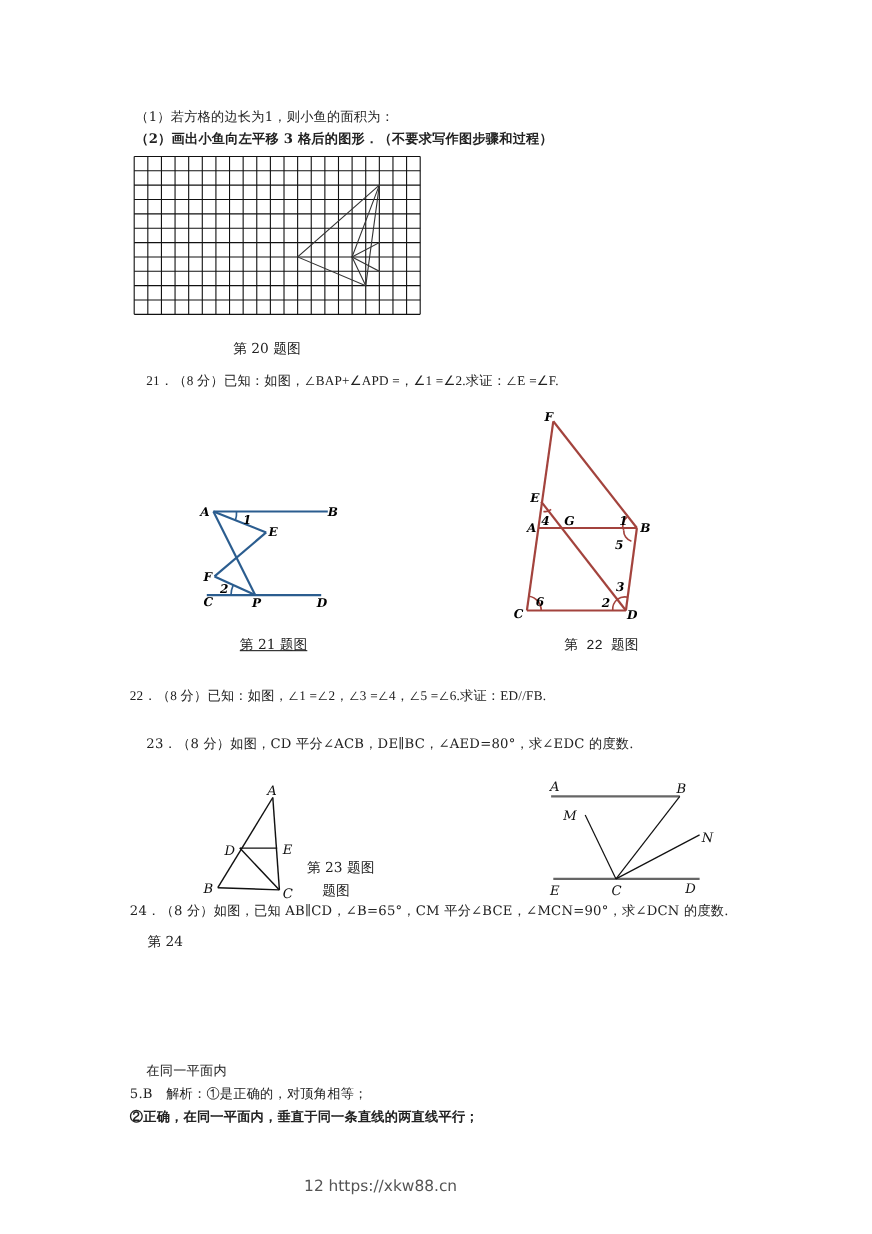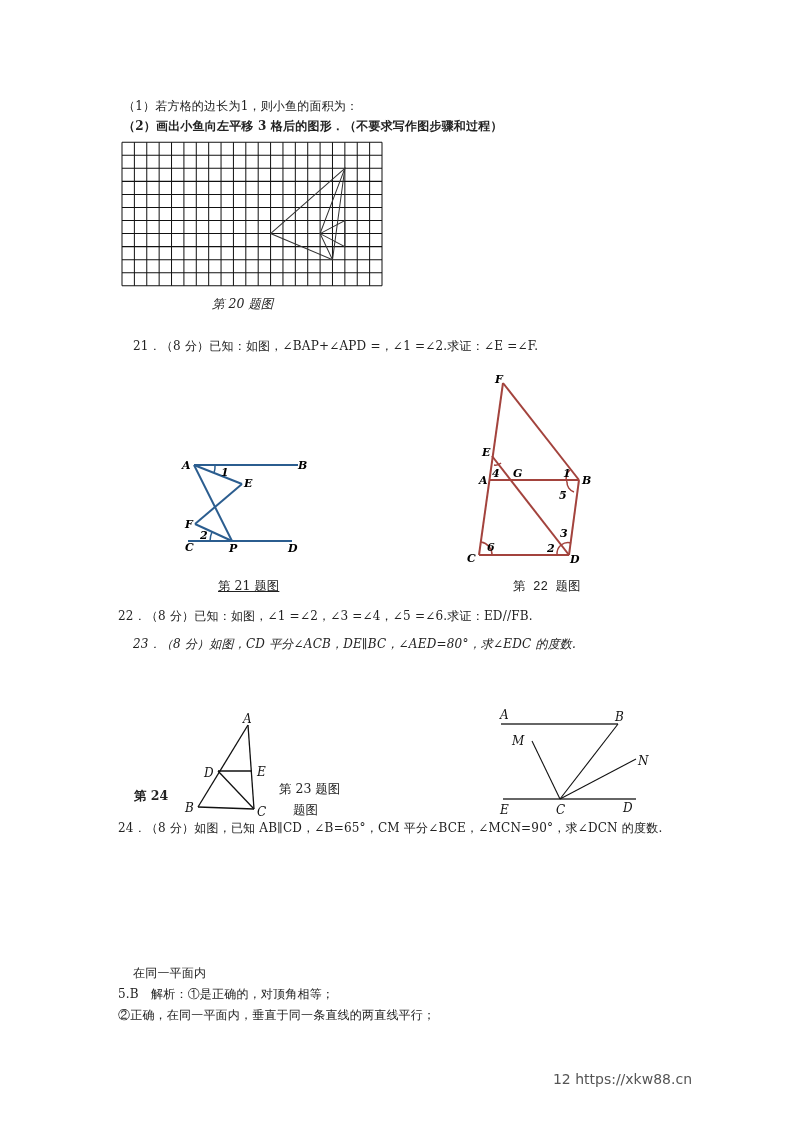--- a/index.html
+++ b/index.html
@@ -3,21 +3,21 @@
 <meta charset="utf-8">
 <style>
   html, body { margin: 0; padding: 0; background: #ffffff; }
   body { width: 793px; height: 1122px; position: relative; overflow: hidden;
          font-family: "DejaVu Serif", "Liberation Serif", serif; color: #222; }
   .txt { position: absolute; font-size: 12px; white-space: nowrap; line-height: 16px; letter-spacing: 0.2px; }
   .cap { position: absolute; font-size: 12.5px; white-space: nowrap; }
   svg { position: absolute; overflow: visible; }
   .lbl { font-family: "DejaVu Serif", "Liberation Serif", serif; font-style: italic; font-weight: bold; font-size: 11px; }
   .lbl2 { font-family: "DejaVu Serif", "Liberation Serif", serif; font-style: italic; font-size: 12px; fill: #111; }
-  .footer { position: absolute; left: 0; width: 692px; top: 1071px; text-align: right;
+  .footer { position: absolute; left: 0; width: 692px; top: 1071px; text-align: center;
             font-family: "DejaVu Sans", "Liberation Sans", sans-serif; font-size: 14px; color: #555; }
 </style>
 </head>
 <body>
 
 <div class="txt" style="left:123px;top:98px;">（1）若方格的边长为1，则小鱼的面积为：</div>
 <div class="txt" style="left:123px;top:118px;font-weight:bold;">（2）画出小鱼向左平移 3 格后的图形．（不要求写作图步骤和过程）</div>
 
 <svg style="left:122px;top:142px;" width="260" height="144" viewBox="0 0 259 143">
   <g id="grid" stroke="#111" stroke-width="1" fill="none">
@@ -53,23 +53,23 @@
       <line y1="91" y2="91" x1="0" x2="259"></line>
       <line y1="104" y2="104" x1="0" x2="259"></line>
       <line y1="117" y2="117" x1="0" x2="259"></line>
       <line y1="130" y2="130" x1="0" x2="259"></line>
       <line y1="143" y2="143" x1="0" x2="259"></line>
     </g>
   <polygon points="222.0,26.0 148.0,91.0 209.7,117.0" id="fish-body" fill="none" stroke="#333" stroke-width="1"></polygon>
   <polyline id="fish-inner" fill="none" stroke="#333" stroke-width="1" points="222.0,26.0 197.3,91.0 209.7,117.0"></polyline>
   <polygon id="fish-tail" fill="none" stroke="#333" stroke-width="1" points="197.3,91.0 222.0,78.0 222.0,104.0"></polygon>
 </svg>
-<div class="cap" style="left:212px;top:296px;font-style:italic;">第 20 题图</div>
+<div class="cap" style="left:212px;top:309px;">第 20 题图</div>
 
-<div class="txt" style="left:133px;top:338px;">21．（8 分）已知：如图，∠BAP+∠APD =，∠1 =∠2.求证：∠E =∠F.</div>
+<div class="txt" style="left:133px;top:338px;font-family:Liberation Serif, serif;">21．（8 分）已知：如图，∠BAP+∠APD =，∠1 =∠2.求证：∠E =∠F.</div>
 
 <svg style="left:170px;top:450px;" width="150" height="110" viewBox="0 0 150 110">
   <g stroke="#2b5d8f" stroke-width="2" fill="none">
     <line x1="24" y1="15" x2="128" y2="15"></line>
     <line x1="18" y1="91" x2="122" y2="91"></line>
     <line x1="24" y1="15" x2="72" y2="34"></line>
     <line x1="72" y1="34" x2="25" y2="74"></line>
     <line x1="25" y1="74" x2="62" y2="91"></line>
     <line x1="24" y1="15" x2="62" y2="91"></line>
   </g>
@@ -113,40 +113,40 @@
   <text class="lbl" x="127" y="119">B</text>
   <text class="lbl" x="104" y="134">5</text>
   <text class="lbl" x="105" y="172">3</text>
   <text class="lbl" x="92" y="187">2</text>
   <text class="lbl" x="32" y="186">6</text>
   <text class="lbl" x="12" y="197">C</text>
   <text class="lbl" x="115" y="198">D</text>
 </svg>
 <div class="cap" style="left:513px;top:578px;font-family:Liberation Mono, monospace;">第 22 题图</div>
 
-<div class="txt" style="left:118px;top:608px;">22．（8 分）已知：如图，∠1 =∠2，∠3 =∠4，∠5 =∠6.求证：ED//FB.</div>
+<div class="txt" style="left:118px;top:624px;font-family:Liberation Serif, serif;">22．（8 分）已知：如图，∠1 =∠2，∠3 =∠4，∠5 =∠6.求证：ED//FB.</div>
 
-<div class="txt" style="left:133px;top:636px;font-style:italic;">23．（8 分）如图，CD 平分∠ACB，DE∥BC，∠AED=80°，求∠EDC 的度数.</div>
+<div class="txt" style="left:133px;top:668px;">23．（8 分）如图，CD 平分∠ACB，DE∥BC，∠AED=80°，求∠EDC 的度数.</div>
 
 <svg style="left:180px;top:712px;" width="100" height="110" viewBox="0 0 100 110">
   <g stroke="#111" stroke-width="1.3" fill="none">
     <line x1="68" y1="13" x2="18" y2="95"></line>
     <line x1="68" y1="13" x2="74" y2="97"></line>
     <line x1="18" y1="95" x2="74" y2="97"></line>
     <line x1="38" y1="59" x2="72" y2="59"></line>
     <line x1="38" y1="59" x2="74" y2="97"></line>
   </g>
   <text class="lbl2" x="63" y="11">A</text>
   <text class="lbl2" x="24" y="65">D</text>
   <text class="lbl2" x="77" y="64">E</text>
   <text class="lbl2" x="5" y="100">B</text>
   <text class="lbl2" x="77" y="104">C</text>
 </svg>
 <div class="cap" style="left:279px;top:781px;text-align:center;">第 23 题图</div>
-<div class="cap" style="left:134px;top:788px;font-weight:bold;">第 24</div>
+<div class="cap" style="left:134px;top:848px;">第 24</div>
 <div class="cap" style="left:293px;top:802px;">题图</div>
 
 <svg style="left:490px;top:700px;" width="170" height="120" viewBox="0 0 170 120">
   <g stroke="#666" stroke-width="2" fill="none">
     <line x1="11" y1="24" x2="128" y2="24"></line>
     <line x1="13" y1="99" x2="146" y2="99"></line>
   </g>
   <g stroke="#111" stroke-width="1.1" fill="none">
     <line x1="70" y1="99" x2="128" y2="24"></line>
     <line x1="70" y1="99" x2="42" y2="41"></line>
@@ -158,15 +158,15 @@
   <text class="lbl2" x="148" y="65">N</text>
   <text class="lbl2" x="10" y="114">E</text>
   <text class="lbl2" x="66" y="114">C</text>
   <text class="lbl2" x="133" y="112">D</text>
 </svg>
 
 <div class="txt" style="left:118px;top:820px;">24．（8 分）如图，已知 AB∥CD，∠B=65°，CM 平分∠BCE，∠MCN=90°，求∠DCN 的度数.</div>
 
 <div class="txt" style="left:133px;top:965px;">在同一平面内</div>
 <div class="txt" style="left:118px;top:986px;">5.B　解析：①是正确的，对顶角相等；</div>
-<div class="txt" style="left:118px;top:1007px;">②正确，在同一平面内，垂直于同一条直线的两直线平行；</div>
+<div class="txt" style="left:118px;top:1007px;font-weight:bold;">②正确，在同一平面内，垂直于同一条直线的两直线平行；</div>
 
 <div class="footer">12 https://xkw88.cn</div>
 
 </body></html>

